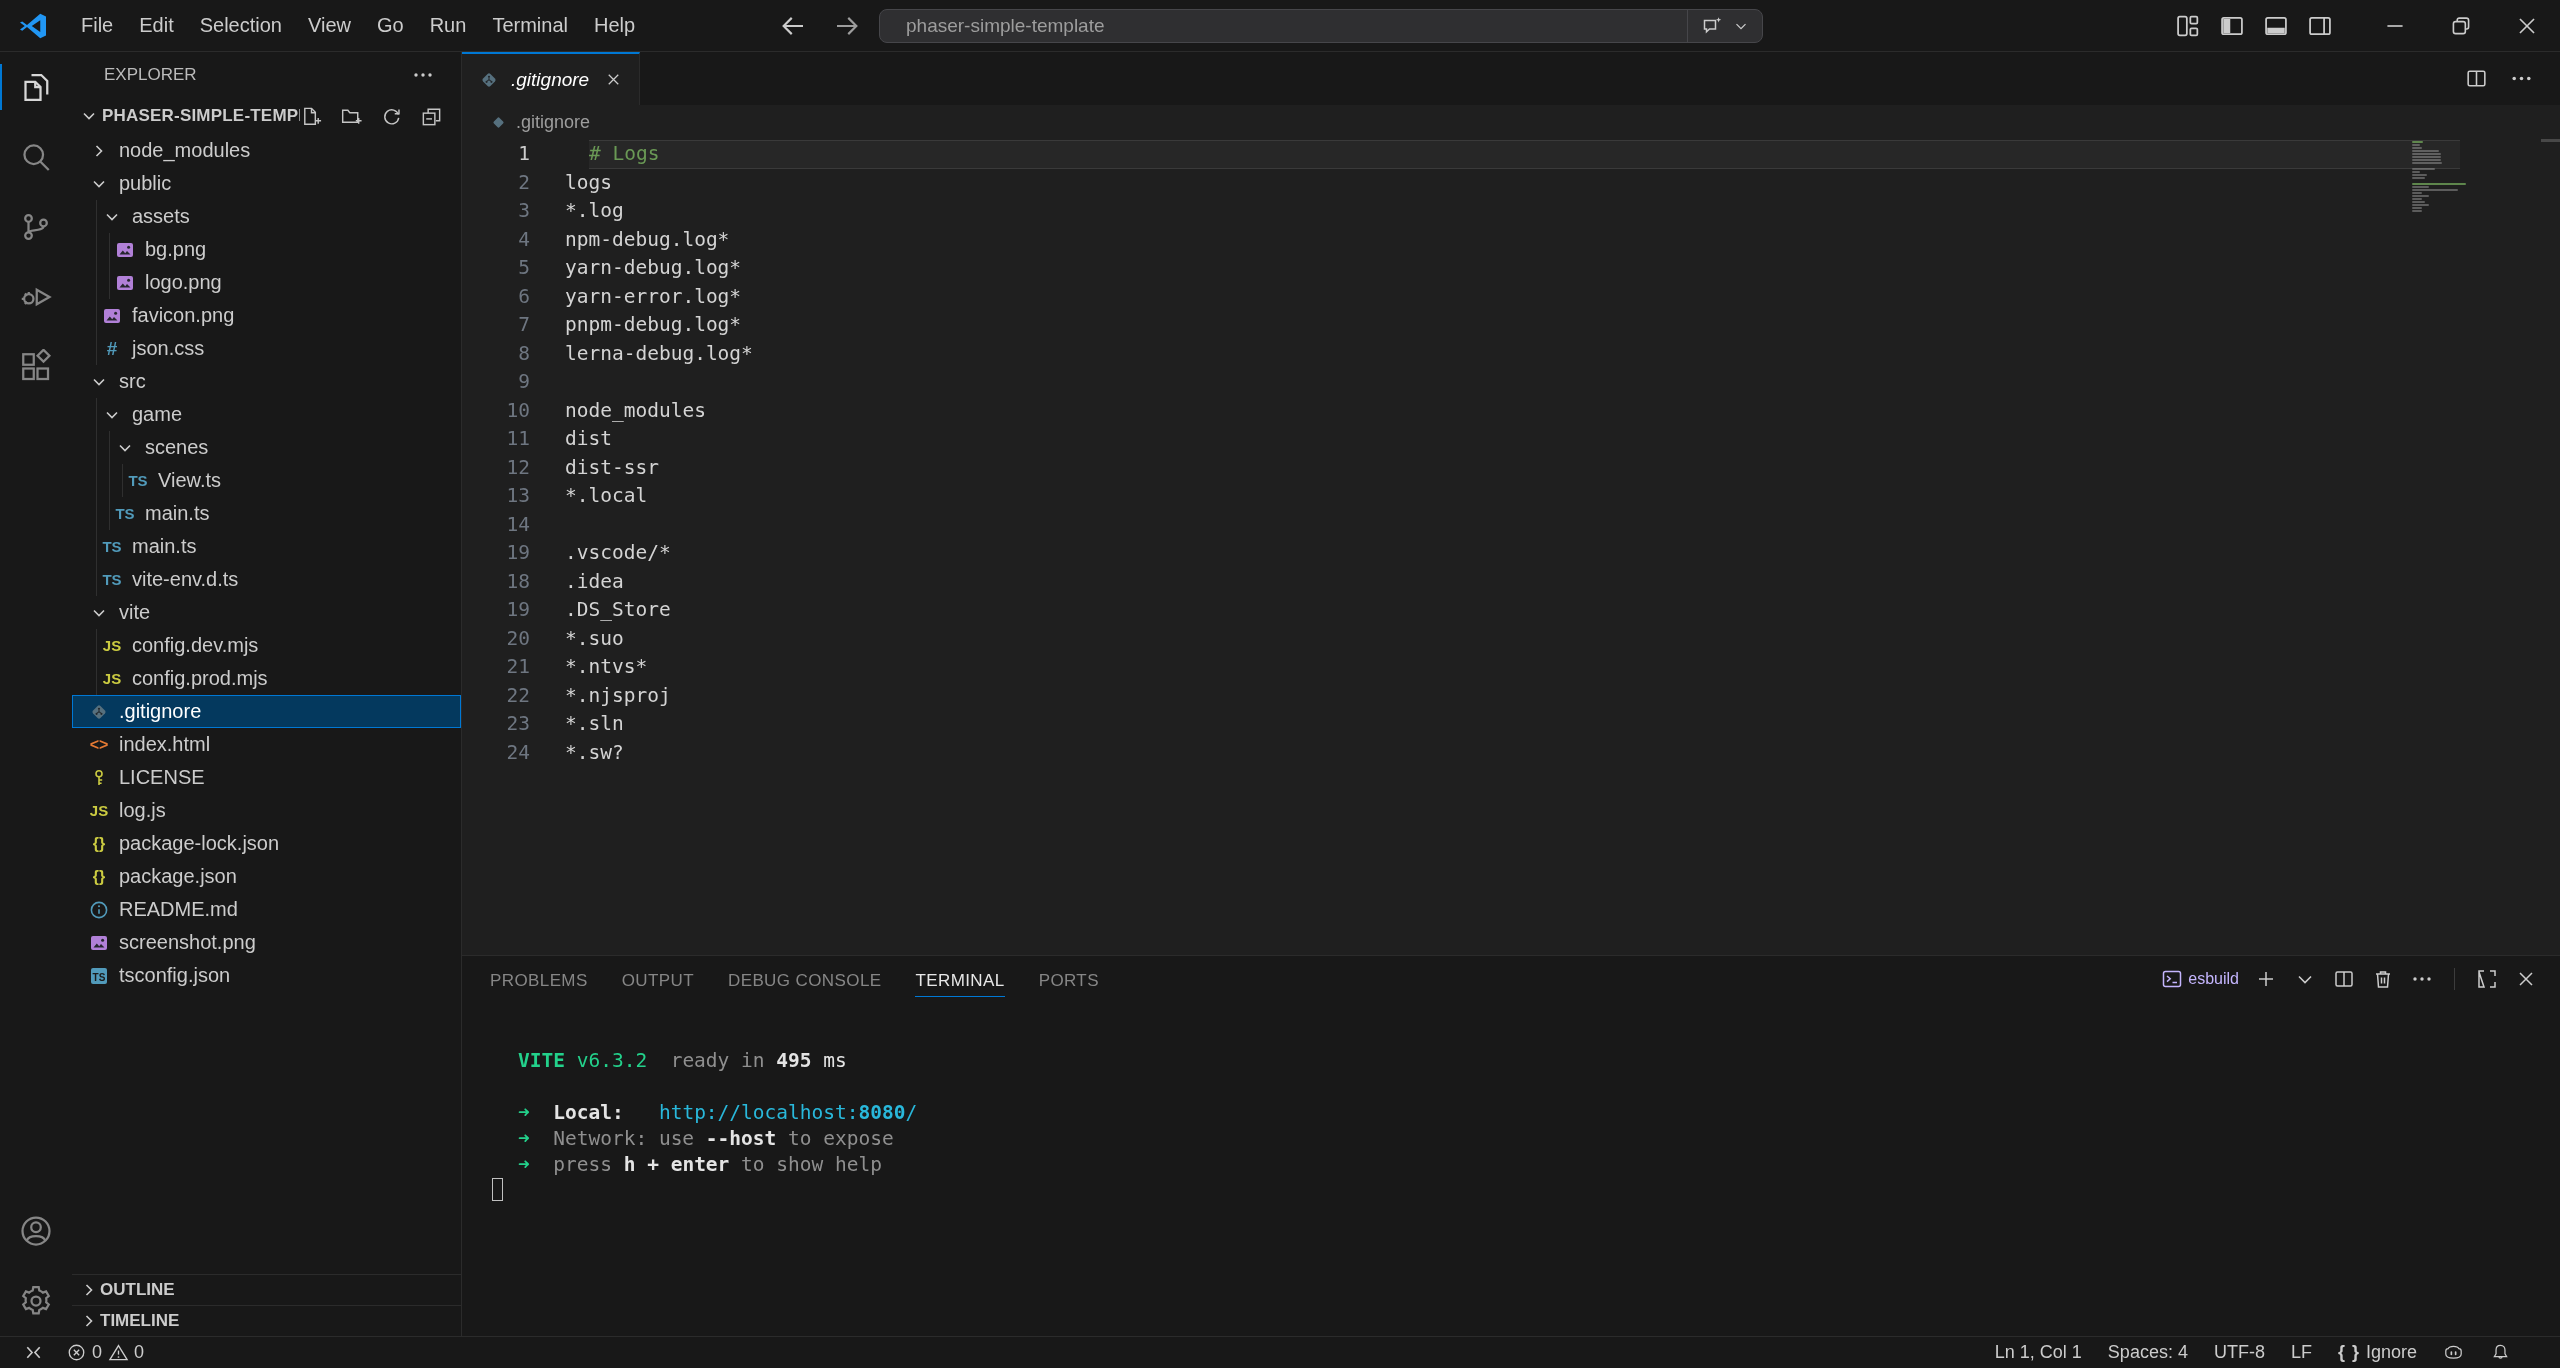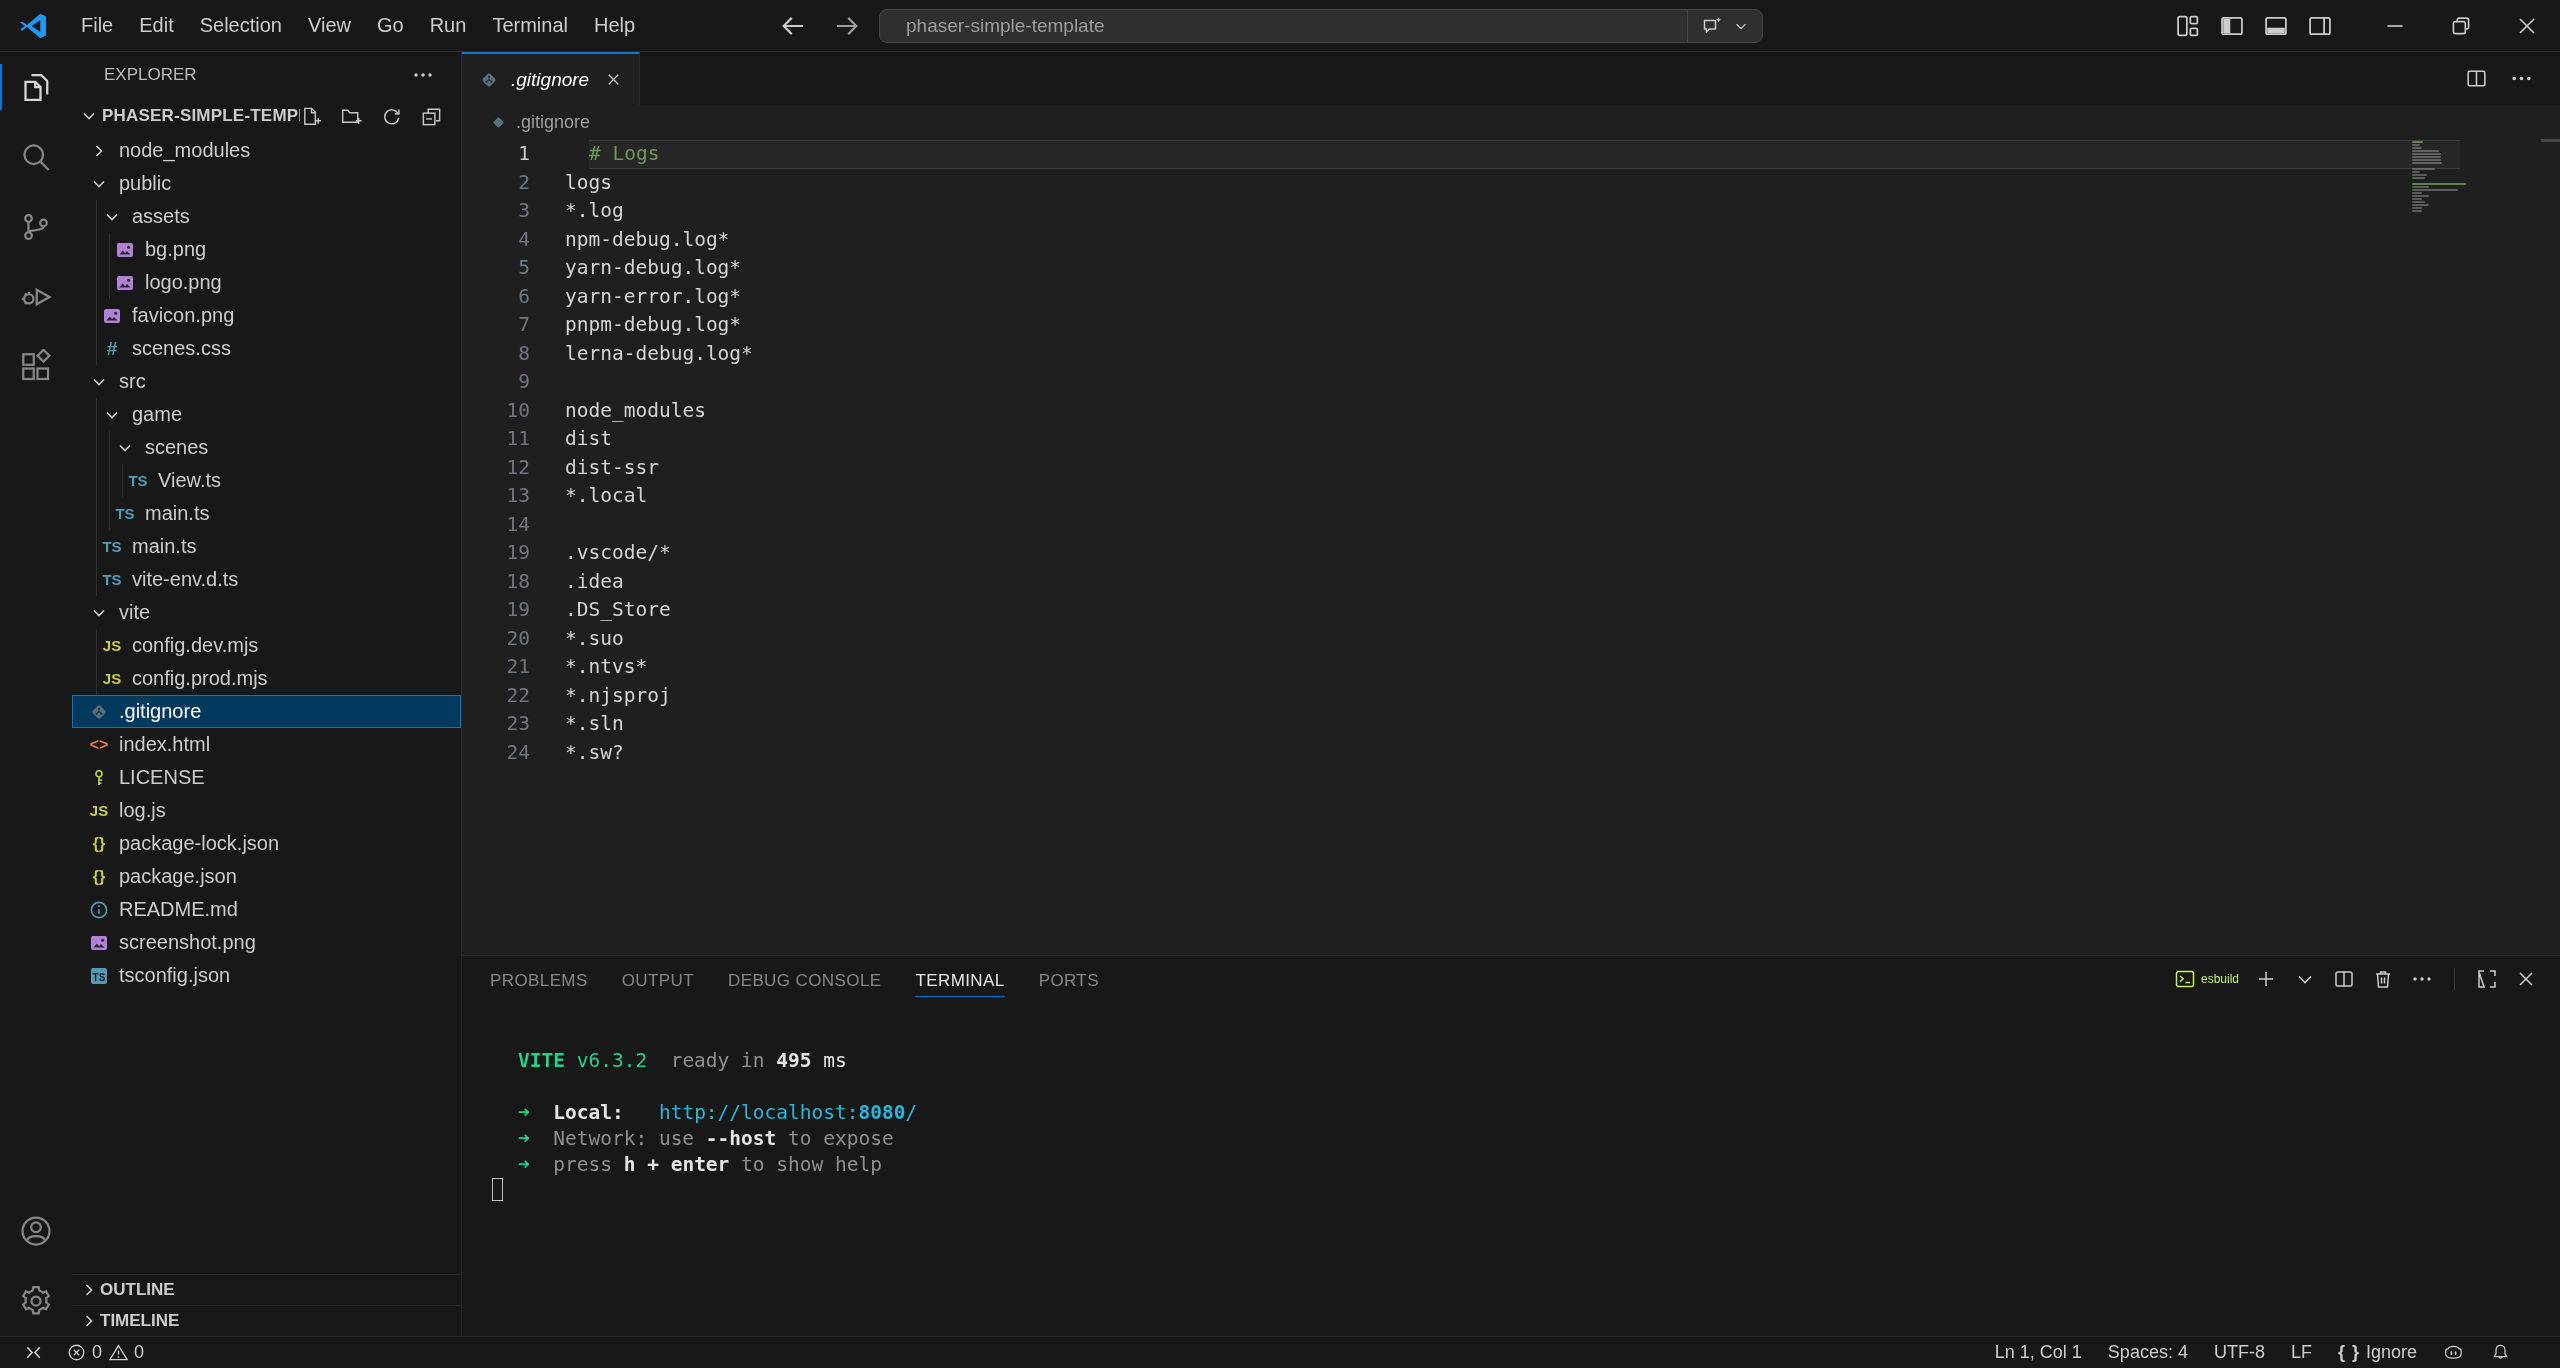--- a/index.html
+++ b/index.html
@@ -91,21 +91,21 @@
 .mm-t { background:#9a9a9a; opacity:.5; }
 
 
 .panel { height:381px; background:#181818; border-top:1px solid #2b2b2b; display:flex; flex-direction:column; flex:none; }
 .panel-header { height:46px; display:flex; align-items:center; padding:0 22px 0 28px; flex:none; }
 .panel-tabs { display:flex; gap:34px; font-size:17px; color:#868686; letter-spacing:.4px; }
 .panel-tab { padding:9px 0 5px; border-bottom:1.5px solid transparent; }
 .panel-tab.active { color:#e7e7e7; border-bottom-color:var(--accent,#0078d4); }
 .panel-actions { margin-left:auto; display:flex; align-items:center; gap:15px; color:#cccccc; }
 .panel-actions svg { width:24px; height:24px; }
-.term-chip { display:flex; align-items:center; gap:4px; font-size:12px; color:#bef264; }
+.term-chip { display:flex; align-items:center; gap:4px; font-size:16px; color:#c4b5fd; }
 .psep { width:1px; height:22px; background:#3c3c3c; margin:0 5px; }
 .terminal { flex:1; padding:46px 0 0 56px; font-family:"DejaVu Sans Mono","Liberation Mono",monospace;
   font-size:19.5px; line-height:26px; color:#cccccc; }
 .t-line { white-space:pre; min-height:26px; }
 .t-g  { color:var(--tgreen,#23d18b); }
 .t-gb { color:var(--tgreen,#23d18b); font-weight:bold; }
 .t-d  { color:#8f8f8f; }
 .t-w  { color:#e4e4e4; }
 .t-wb { color:#e4e4e4; font-weight:bold; }
 .t-c  { color:var(--tcyan,#29b8db); }
@@ -354,21 +354,21 @@
             </svg>
           </span>
           <span class="tree-label">favicon.png</span>
         </div>
         <div class="tree-row">
           <span class="guide" style="left: 24px;"></span>
           <span class="indent" style="width: 13px;"></span>
           <span class="ficon">
             <span class="txtic" style="color:#519aba;font-size:19px">#</span>
           </span>
-          <span class="tree-label">scenes.css</span>
+          <span class="tree-label">json.css</span>
         </div>
         <div class="tree-row">
           <span class="indent" style="width: 0px;"></span>
           <svg class="chev" viewBox="0 0 22 22" fill="none" stroke="#cccccc" stroke-width="1.6">
             <path d="M6 8.5l5 5 5-5"></path>
           </svg>
           <span class="tree-label">src</span>
         </div>
         <div class="tree-row">
           <span class="guide" style="left: 24px;"></span>

